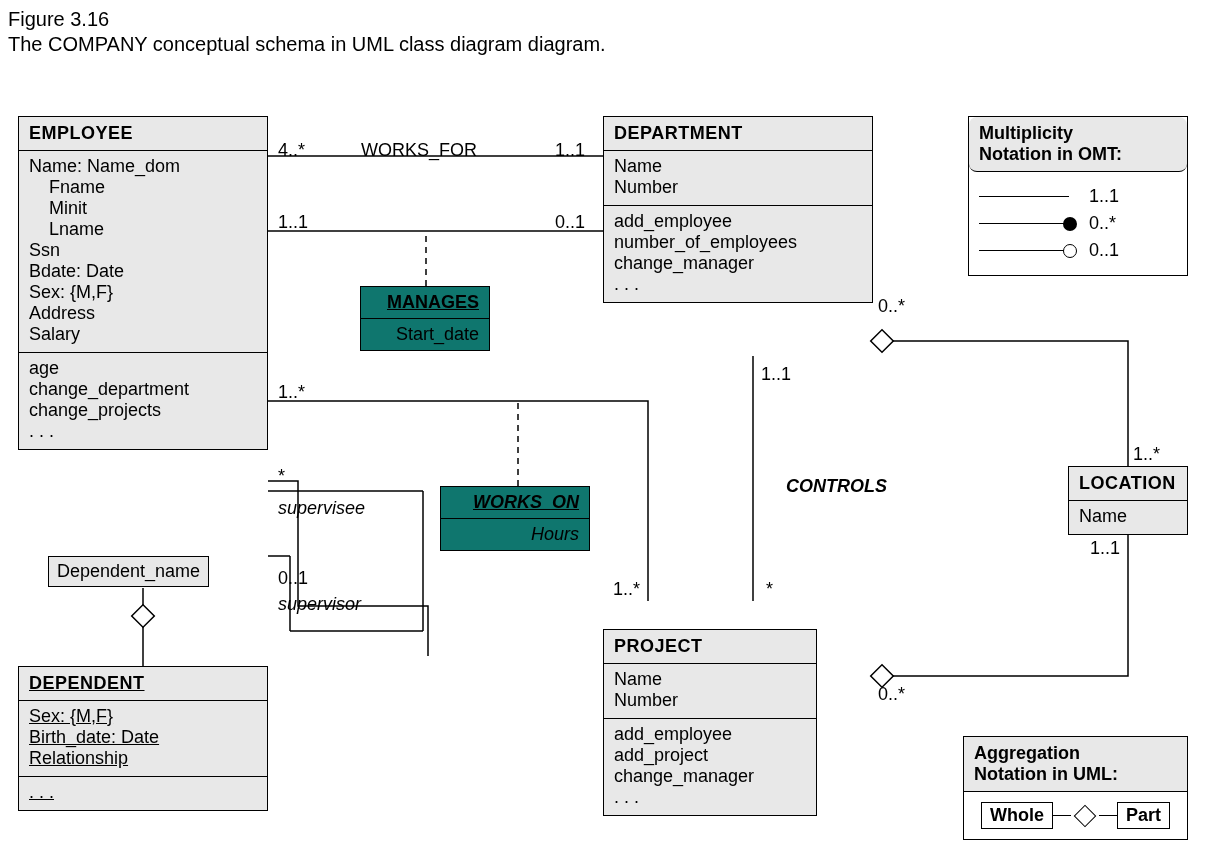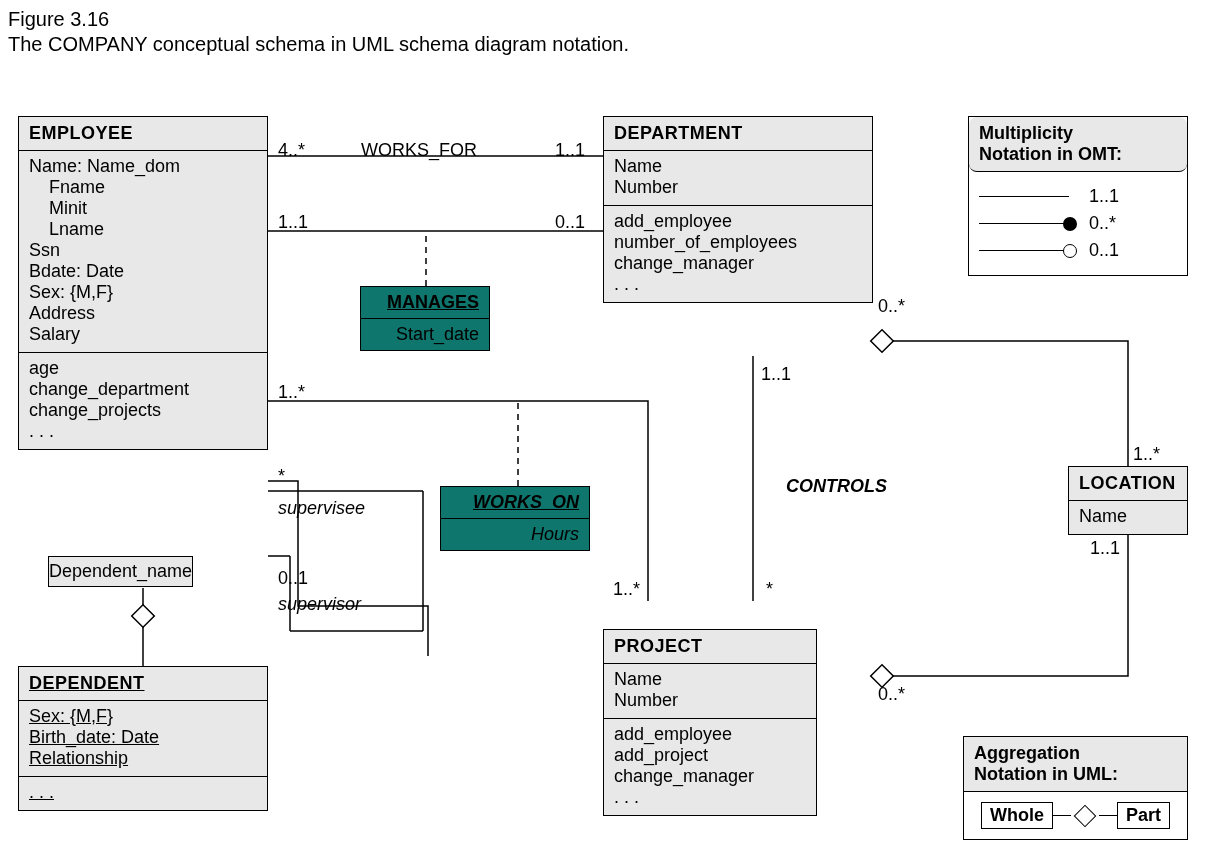--- a/index.html
+++ b/index.html
@@ -147,29 +147,29 @@
     font-size: 18px;
     background: transparent;
   }
   .italic { font-style: italic; }
   .bolditalic { font-style: italic; font-weight: bold; }
 
   .qualifier {
     position: absolute;
     border: 1.5px solid #000;
     background: #e8e8e8;
-    padding: 4px 0;
+    padding: 4px 8px;
     box-sizing: border-box;
   }
 </style>
 </head>
 <body>
 
 <div class="figure-title">Figure 3.16</div>
-<div class="figure-caption">The COMPANY conceptual schema in UML schema diagram notation.</div>
+<div class="figure-caption">The COMPANY conceptual schema in UML class diagram diagram.</div>
 
 <div class="diagram">
 
   <div class="class-box" style="left:10px; top:20px; width:250px;">
     <div class="class-title">EMPLOYEE</div>
     <div class="class-attrs">
       <div class="attr-line">Name: Name_dom
     Fname
     Minit
     Lname

